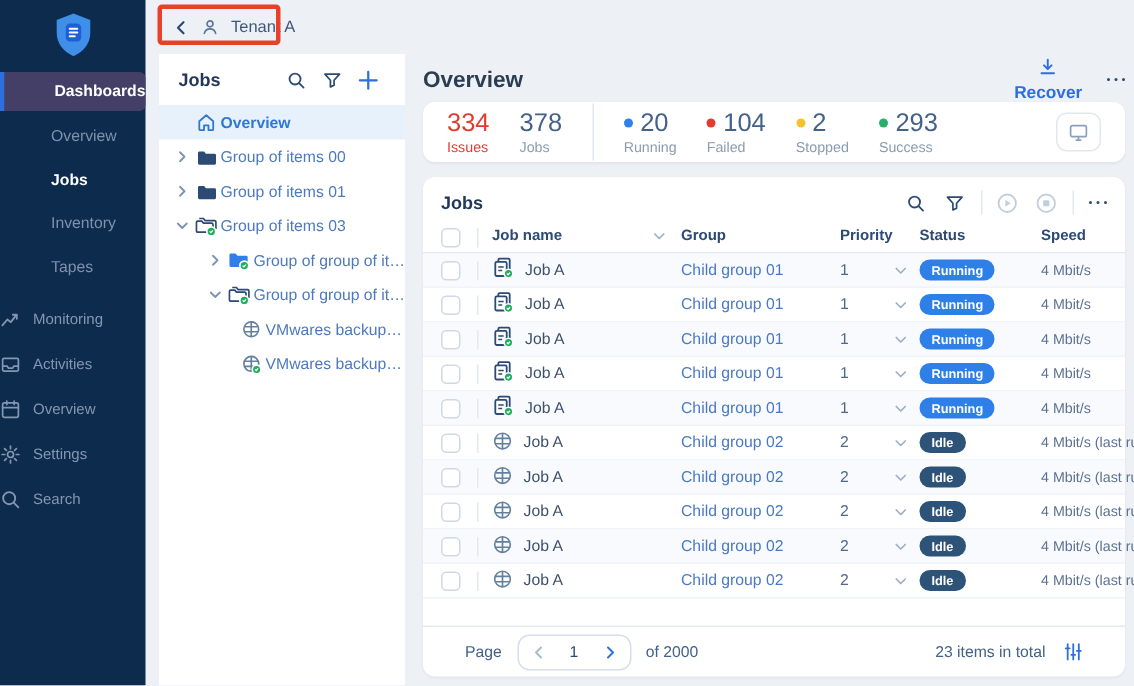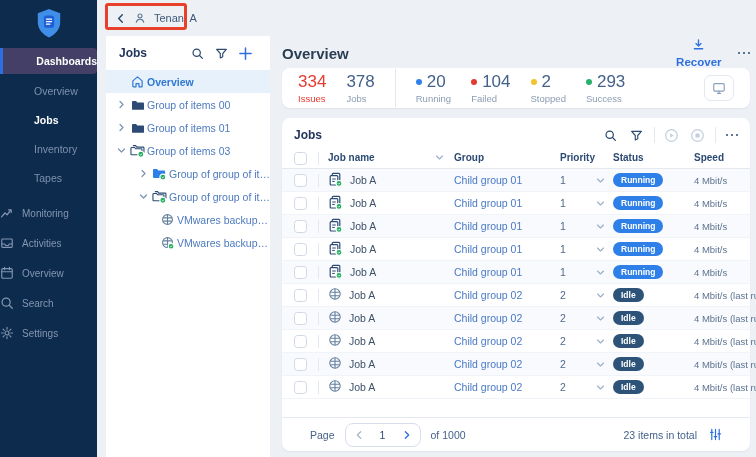--- a/index.html
+++ b/index.html
@@ -146,32 +146,32 @@
       <span>Activities</span>
     </div>
     <div class="nav-item">
       <svg width="14" height="14" viewBox="0 0 16 16" fill="none" stroke="#8496b2" stroke-width="1.3" stroke-linecap="round">
           <rect x="2" y="3" width="12" height="11" rx="1.4"></rect>
           <path d="M2 6.6h12M5.2 1.6v2.6M10.8 1.6v2.6"></path>
         </svg>
       <span>Overview</span>
     </div>
     <div class="nav-item">
+      <svg width="14" height="14" viewBox="0 0 16 16" fill="none" stroke="#8496b2" stroke-width="1.3" stroke-linecap="round">
+          <circle cx="8" cy="8" r="2.3"></circle>
+          <path d="M8 1.6v2M8 12.4v2M1.6 8h2M12.4 8h2M3.5 3.5l1.4 1.4M11.1 11.1l1.4 1.4M12.5 3.5l-1.4 1.4M4.9 11.1l-1.4 1.4"></path>
+        </svg>
+      <span>Settings</span>
+    </div>
+    <div class="nav-item">
       <svg width="14" height="14" viewBox="0 0 16 16" fill="none" stroke="#8496b2" stroke-width="1.4" stroke-linecap="round">
           <circle cx="7" cy="7" r="4.6"></circle>
           <path d="M10.6 10.6 14 14"></path>
         </svg>
       <span>Search</span>
-    </div>
-    <div class="nav-item">
-      <svg width="14" height="14" viewBox="0 0 16 16" fill="none" stroke="#8496b2" stroke-width="1.3" stroke-linecap="round">
-          <circle cx="8" cy="8" r="2.3"></circle>
-          <path d="M8 1.6v2M8 12.4v2M1.6 8h2M12.4 8h2M3.5 3.5l1.4 1.4M11.1 11.1l1.4 1.4M12.5 3.5l-1.4 1.4M4.9 11.1l-1.4 1.4"></path>
-        </svg>
-      <span>Settings</span>
     </div>
   </div>
 </aside>
 
 <div class="right">
 
   <div class="topbar">
     <div class="annotation"></div>
     <svg width="11" height="11" viewBox="0 0 12 12" fill="none" stroke="#2c4a73" stroke-width="1.6" stroke-linecap="round" stroke-linejoin="round">
         <path d="M8 2 4 6l4 4"></path>
@@ -676,21 +676,21 @@
                   <path d="M8 2 4 6l4 4"></path>
                 </svg>
               </span>
             <span class="pg-num">1</span>
             <span class="next">
                 <svg width="10" height="10" viewBox="0 0 12 12" fill="none" stroke="currentColor" stroke-width="1.6" stroke-linecap="round" stroke-linejoin="round">
                   <path d="M4 2l4 4-4 4"></path>
                 </svg>
               </span>
           </span>
-          <span>of 1000</span>
+          <span>of 2000</span>
           <span class="pg-total">23 items in total</span>
           <span class="cols-ico">
               <svg width="13" height="13" viewBox="0 0 14 14" fill="none" stroke="#2e6fe0" stroke-width="1.3" stroke-linecap="round">
                 <path d="M3 1.5v11M7 1.5v11M11 1.5v11"></path>
                 <path d="M1.6 4.6h2.8M5.6 9.2h2.8M9.6 6.4h2.8"></path>
               </svg>
             </span>
         </div>
       </div>
 

